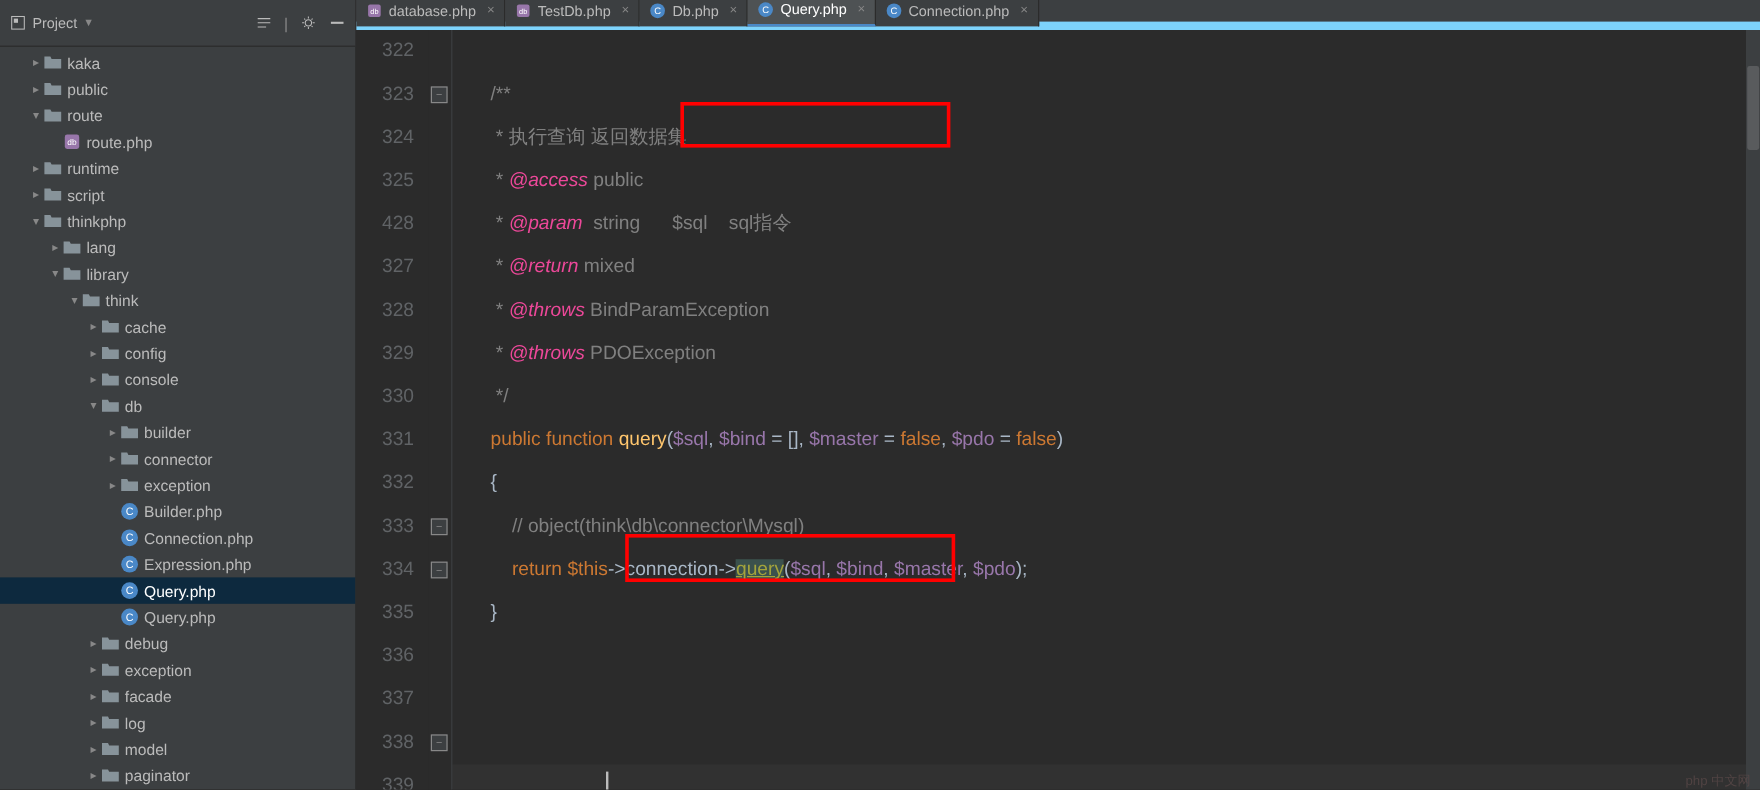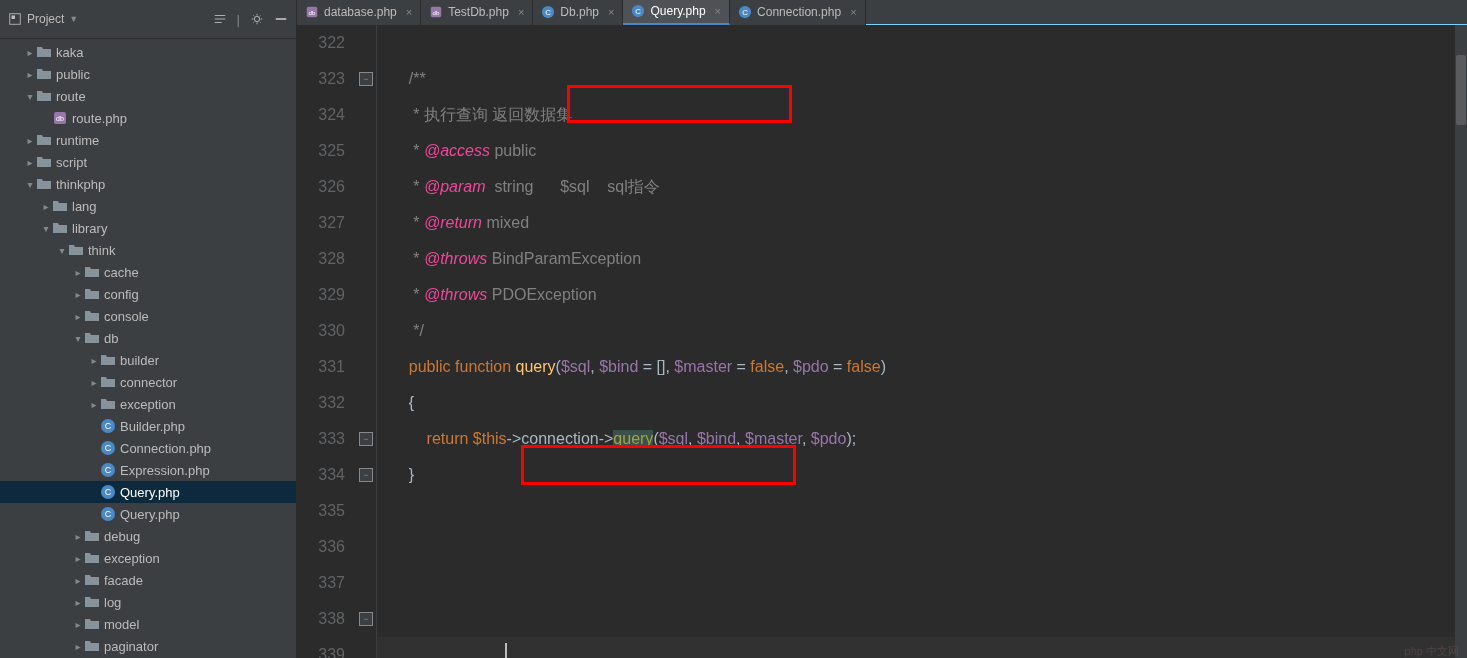--- a/index.html
+++ b/index.html
@@ -18,21 +18,21 @@
 .tree { flex: 1; overflow-y: auto; padding-top: 2px; }
 .tree-node { display: flex; align-items: center; height: 22px; padding-left: 0; cursor: pointer; color: #bbb; font-size: 13px; white-space: nowrap; }
 .tree-node.selected { background: #0d293e; color: #fff; }
 .tree-icon { display: inline-flex; width: 16px; height: 16px; margin-right: 4px; align-items: center; justify-content: center; }
 .tree-arrow { display: inline-flex; width: 12px; justify-content: center; color: #888; font-size: 10px; }
 
 
 .editor-area { flex: 1; display: flex; flex-direction: column; background: #2b2b2b; }
 
 
-.tabs { display: flex; align-items: center; height: 25px; background: #3c3f41; border-bottom: 1px solid #7dd3fc; }
+.tabs { display: flex; align-items: center; height: 25px; background: #3c3f41; border-bottom: 7px solid #7dd3fc; }
 .tab { display: flex; align-items: center; height: 25px; padding: 0 8px; gap: 5px; color: #bbb; font-size: 12px; background: #3c3f41; border-right: 1px solid #2b2b2b; cursor: pointer; }
 .tab.active { background: #4e5254; color: #fff; border-bottom: 2px solid #4a88c7; height: 25px; }
 .tab .close { color: #888; margin-left: 4px; font-size: 11px; }
 .tab svg { width: 14px; height: 14px; }
 
 
 .code-editor { flex: 1; display: flex; background: #2b2b2b; font-family: "Consolas", "Monaco", monospace; font-size: 16px; line-height: 36px; position: relative; }
 .gutter-numbers { width: 60px; text-align: right; padding-right: 12px; color: #606366; background: #2b2b2b; user-select: none; }
 .gutter-numbers .ln { height: 36px; }
 .gutter-fold { width: 20px; background: #2b2b2b; border-right: 1px solid #3c3f41; position: relative; }
@@ -425,21 +425,21 @@
             <span>Connection.php</span>
             <span class="close">×</span>
           </div>
         </div>
    <div class="code-editor">
     <div class="gutter-numbers" id="gutter-numbers">
             <div class="ln">322</div>
             <div class="ln">323</div>
             <div class="ln">324</div>
             <div class="ln">325</div>
-            <div class="ln">326</div>
+            <div class="ln">428</div>
             <div class="ln">327</div>
             <div class="ln">328</div>
             <div class="ln">329</div>
             <div class="ln">330</div>
             <div class="ln">331</div>
             <div class="ln">332</div>
             <div class="ln">333</div>
             <div class="ln">334</div>
             <div class="ln">335</div>
             <div class="ln">336</div>
@@ -459,20 +459,21 @@
 <div class="code-line">    <span class="c-comment">/**</span></div>
 <div class="code-line">    <span class="c-comment"> * </span><span class="c-doc-cn">执行查询 返回数据集</span></div>
 <div class="code-line">    <span class="c-comment"> * </span><span class="c-tag">@access</span><span class="c-comment"> public</span></div>
 <div class="code-line">    <span class="c-comment"> * </span><span class="c-tag">@param</span><span class="c-comment">  string</span><span class="c-comment">      $sql</span><span class="c-doc-cn">    sql指令</span></div>
 <div class="code-line">    <span class="c-comment"> * </span><span class="c-tag">@return</span><span class="c-comment"> mixed</span></div>
 <div class="code-line">    <span class="c-comment"> * </span><span class="c-tag">@throws</span><span class="c-comment"> BindParamException</span></div>
 <div class="code-line">    <span class="c-comment"> * </span><span class="c-tag">@throws</span><span class="c-comment"> PDOException</span></div>
 <div class="code-line">    <span class="c-comment"> */</span></div>
 <div class="code-line">    <span class="c-public">public</span><span class="c-function"> function </span><span class="c-fname">query</span><span class="c-text">(</span><span class="c-var">$sql</span><span class="c-text">, </span><span class="c-var">$bind</span><span class="c-text"> = [], </span><span class="c-var">$master</span><span class="c-text"> = </span><span class="c-false">false</span><span class="c-text">, </span><span class="c-var">$pdo</span><span class="c-text"> = </span><span class="c-false">false</span><span class="c-text">)</span></div>
 <div class="code-line">    <span class="c-text">{</span></div>
+<div class="code-line">        <span class="c-comment">// object(think\db\connector\Mysql)</span></div>
 <div class="code-line">        <span class="c-return">return</span><span class="c-text"> </span><span class="c-this">$this</span><span class="c-text">-&gt;</span><span class="c-param">connection</span><span class="c-text">-&gt;</span><span class="c-method-link sel-highlight">query</span><span class="c-text">(</span><span class="c-var">$sql</span><span class="c-text">, </span><span class="c-var">$bind</span><span class="c-text">, </span><span class="c-var">$master</span><span class="c-text">, </span><span class="c-var">$pdo</span><span class="c-text">);</span></div>
 <div class="code-line">    <span class="c-text">}</span></div>
 <div class="code-line"></div>
 
      <div class="red-box" style="left:190px; top:60px; width:225px; height:38px;"></div>
      <div class="red-box" style="left:144px; top:420px; width:275px; height:40px;"></div>
 
      <div class="caret-line" style="top:612px;"></div>
      <div class="caret" style="left:128px; top:618px;"></div>
     </div>

